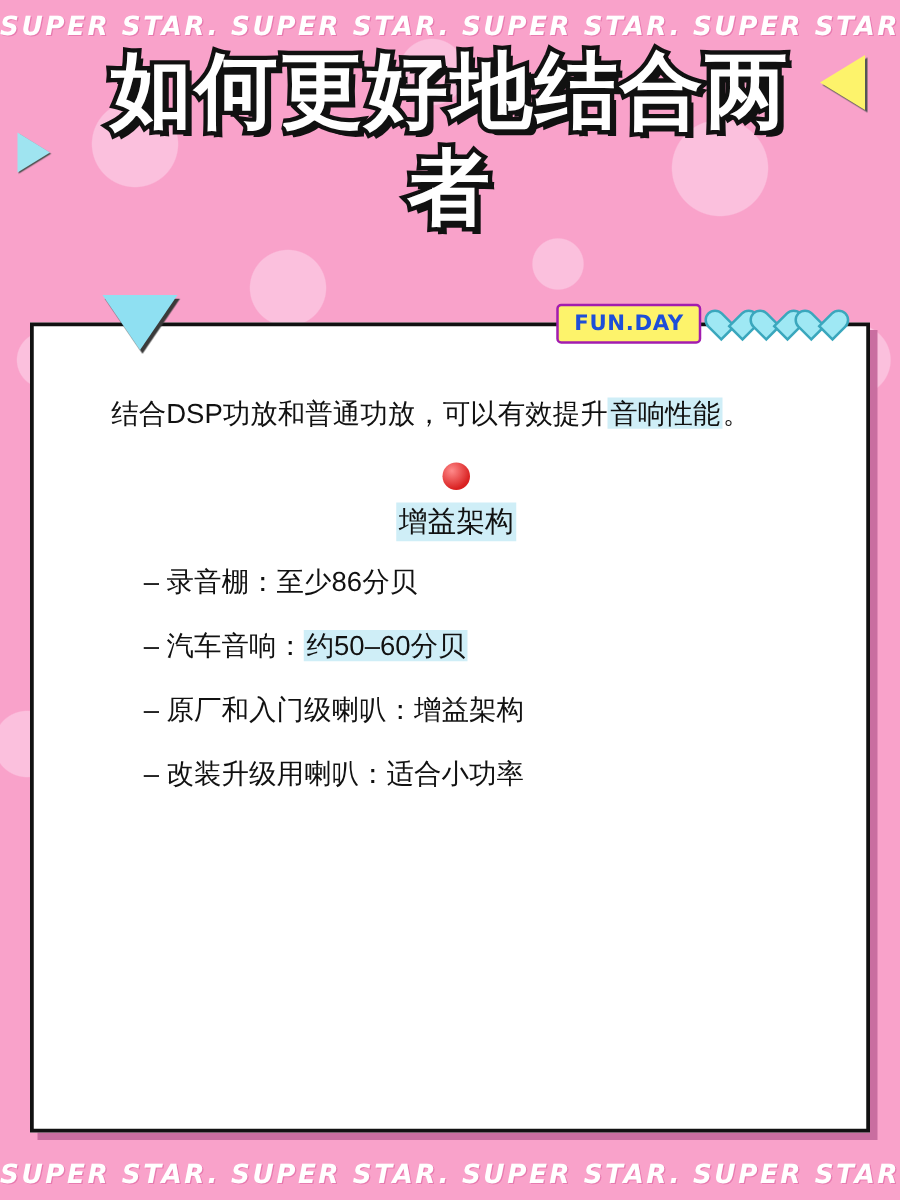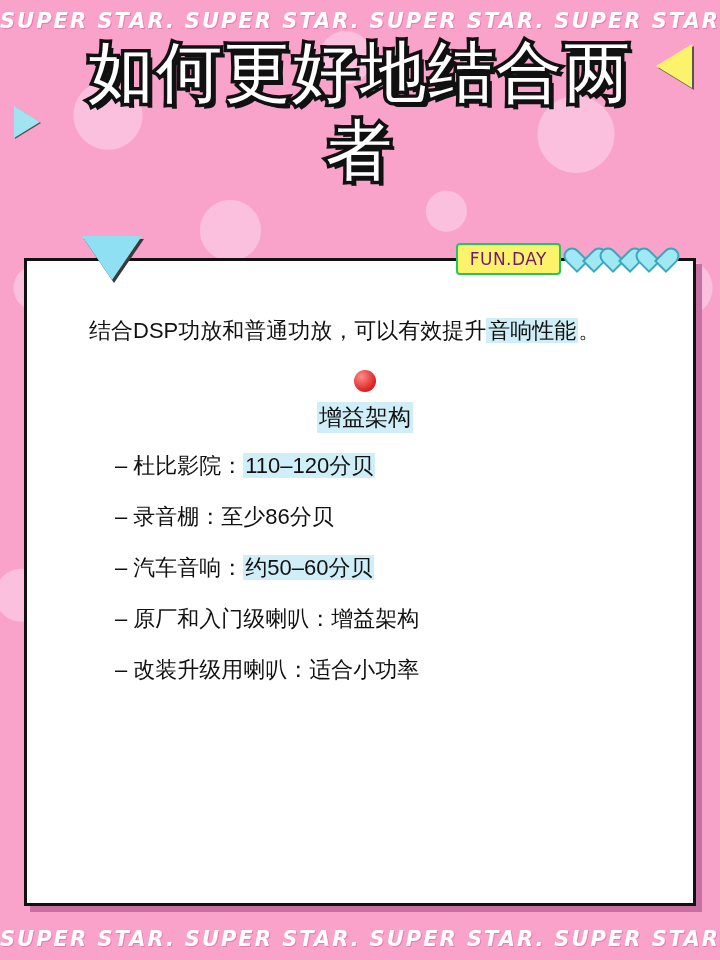--- a/index.html
+++ b/index.html
@@ -66,21 +66,21 @@
   
   .title-wrap {
     position: absolute;
     top: 34px;
     left: 0; right: 0;
     text-align: center;
     z-index: 5;
   }
   .title-line {
     font-family: "DejaVu Sans", sans-serif;
-    font-weight: normal;
+    font-weight: bold;
     font-size: 66px;
     line-height: 1.18;
     color: #ffffff;
     letter-spacing: 2px;
     -webkit-text-stroke: 7px #111111;
     paint-order: stroke fill;
     text-shadow:
        5px 5px 0 #111111;
   }
 
@@ -131,28 +131,28 @@
     position: absolute;
     top: -18px;
     right: 24px;
     display: flex;
     align-items: center;
     gap: 10px;
     z-index: 7;
   }
   .badge {
     background: #fdf36b;
-    border: 2px solid #22c55e;
+    border: 2px solid #a21caf;
     border-radius: 4px;
     padding: 4px 12px;
     font-family: "DejaVu Sans", sans-serif;
-    font-weight: normal;
+    font-weight: bold;
     font-size: 17px;
     letter-spacing: 0.5px;
-    color: #701a75;
+    color: #1d4ed8;
   }
   .heart {
     width: 26px; height: 24px;
     position: relative;
   }
   .heart::before, .heart::after {
     content: "";
     position: absolute;
     top: 2px;
     width: 13px; height: 20px;
@@ -231,23 +231,20 @@
 
   <p class="intro">
     <span>结合DSP功放和普通功放，可以有效提升</span><span class="hl-blue">音响性能</span><span>。</span>
   </p>
 
   <div class="sec">
     <span class="dot dot-red"></span>
     <span class="hl-blue">增益架构</span>
   </div>
 
-  <div class="sub">
-    <span class="dash">–</span><span>杜比影院：</span><span class="hl-blue">110–120分贝</span>
-  </div>
 
   <div class="sub">
     <span class="dash">–</span><span>录音棚：</span><span>至少86分贝</span>
   </div>
 
   <div class="sub">
     <span class="dash">–</span><span>汽车音响：</span><span class="hl-blue">约50–60分贝</span>
   </div>
 
 

